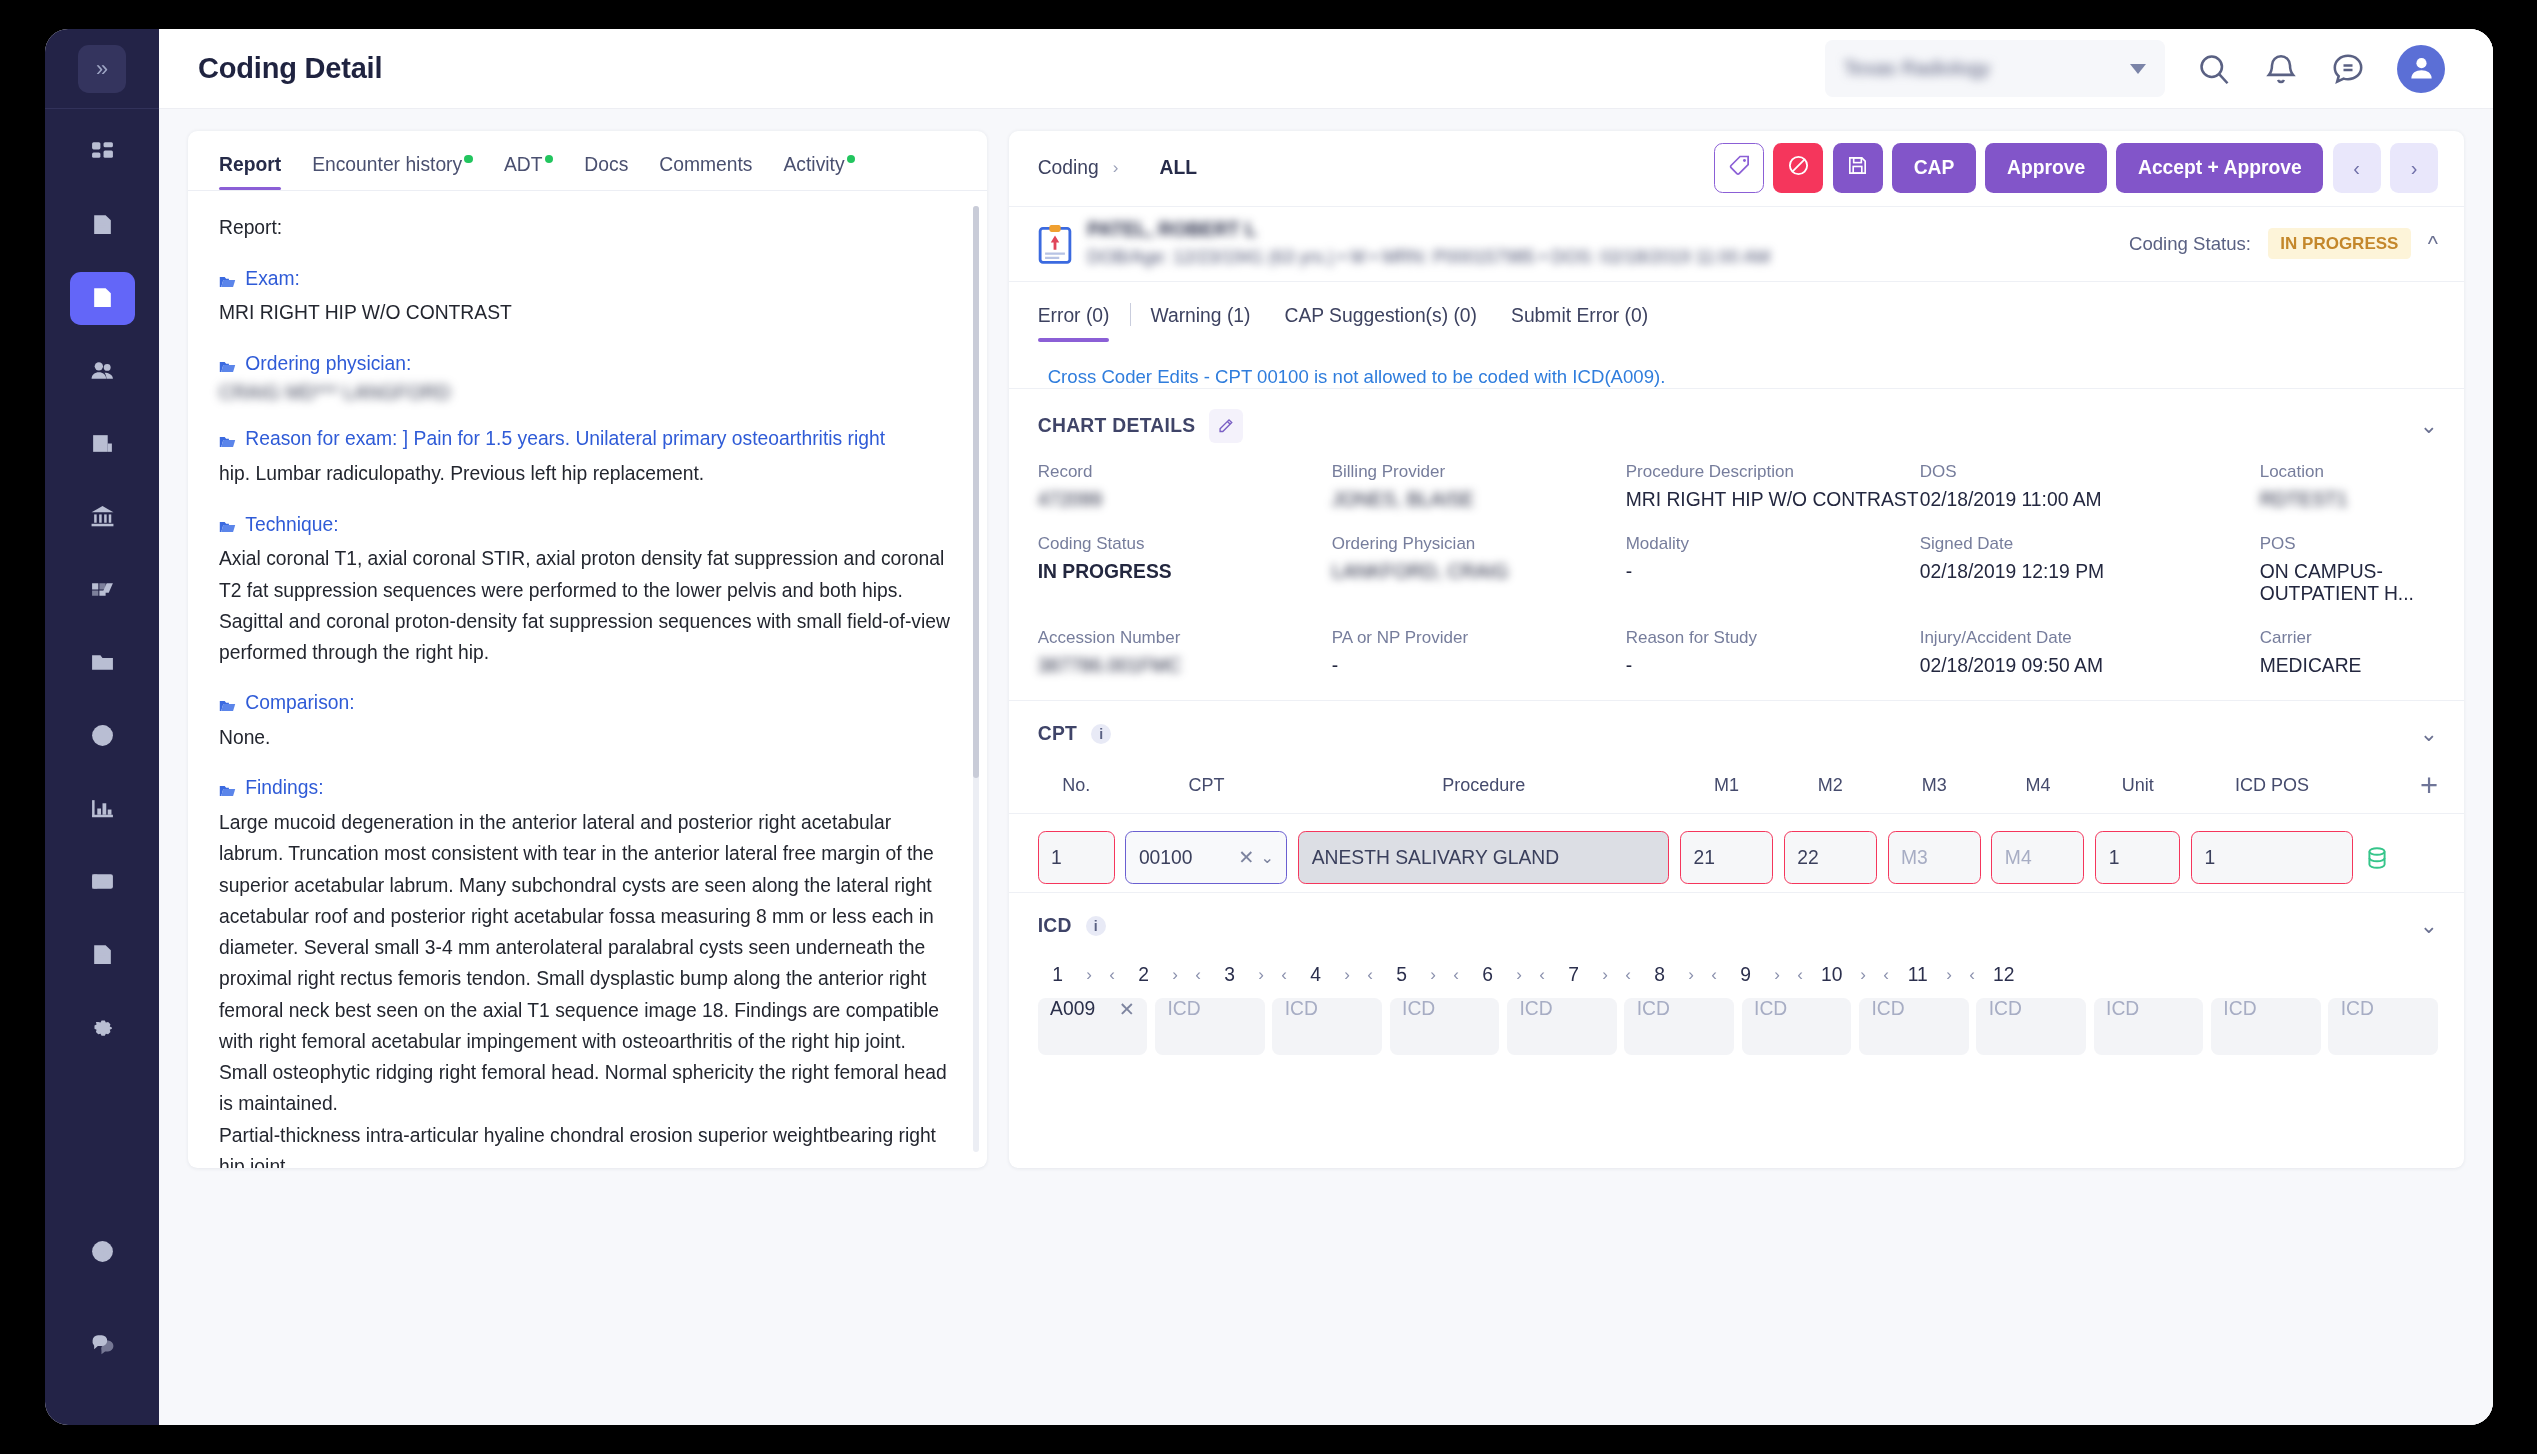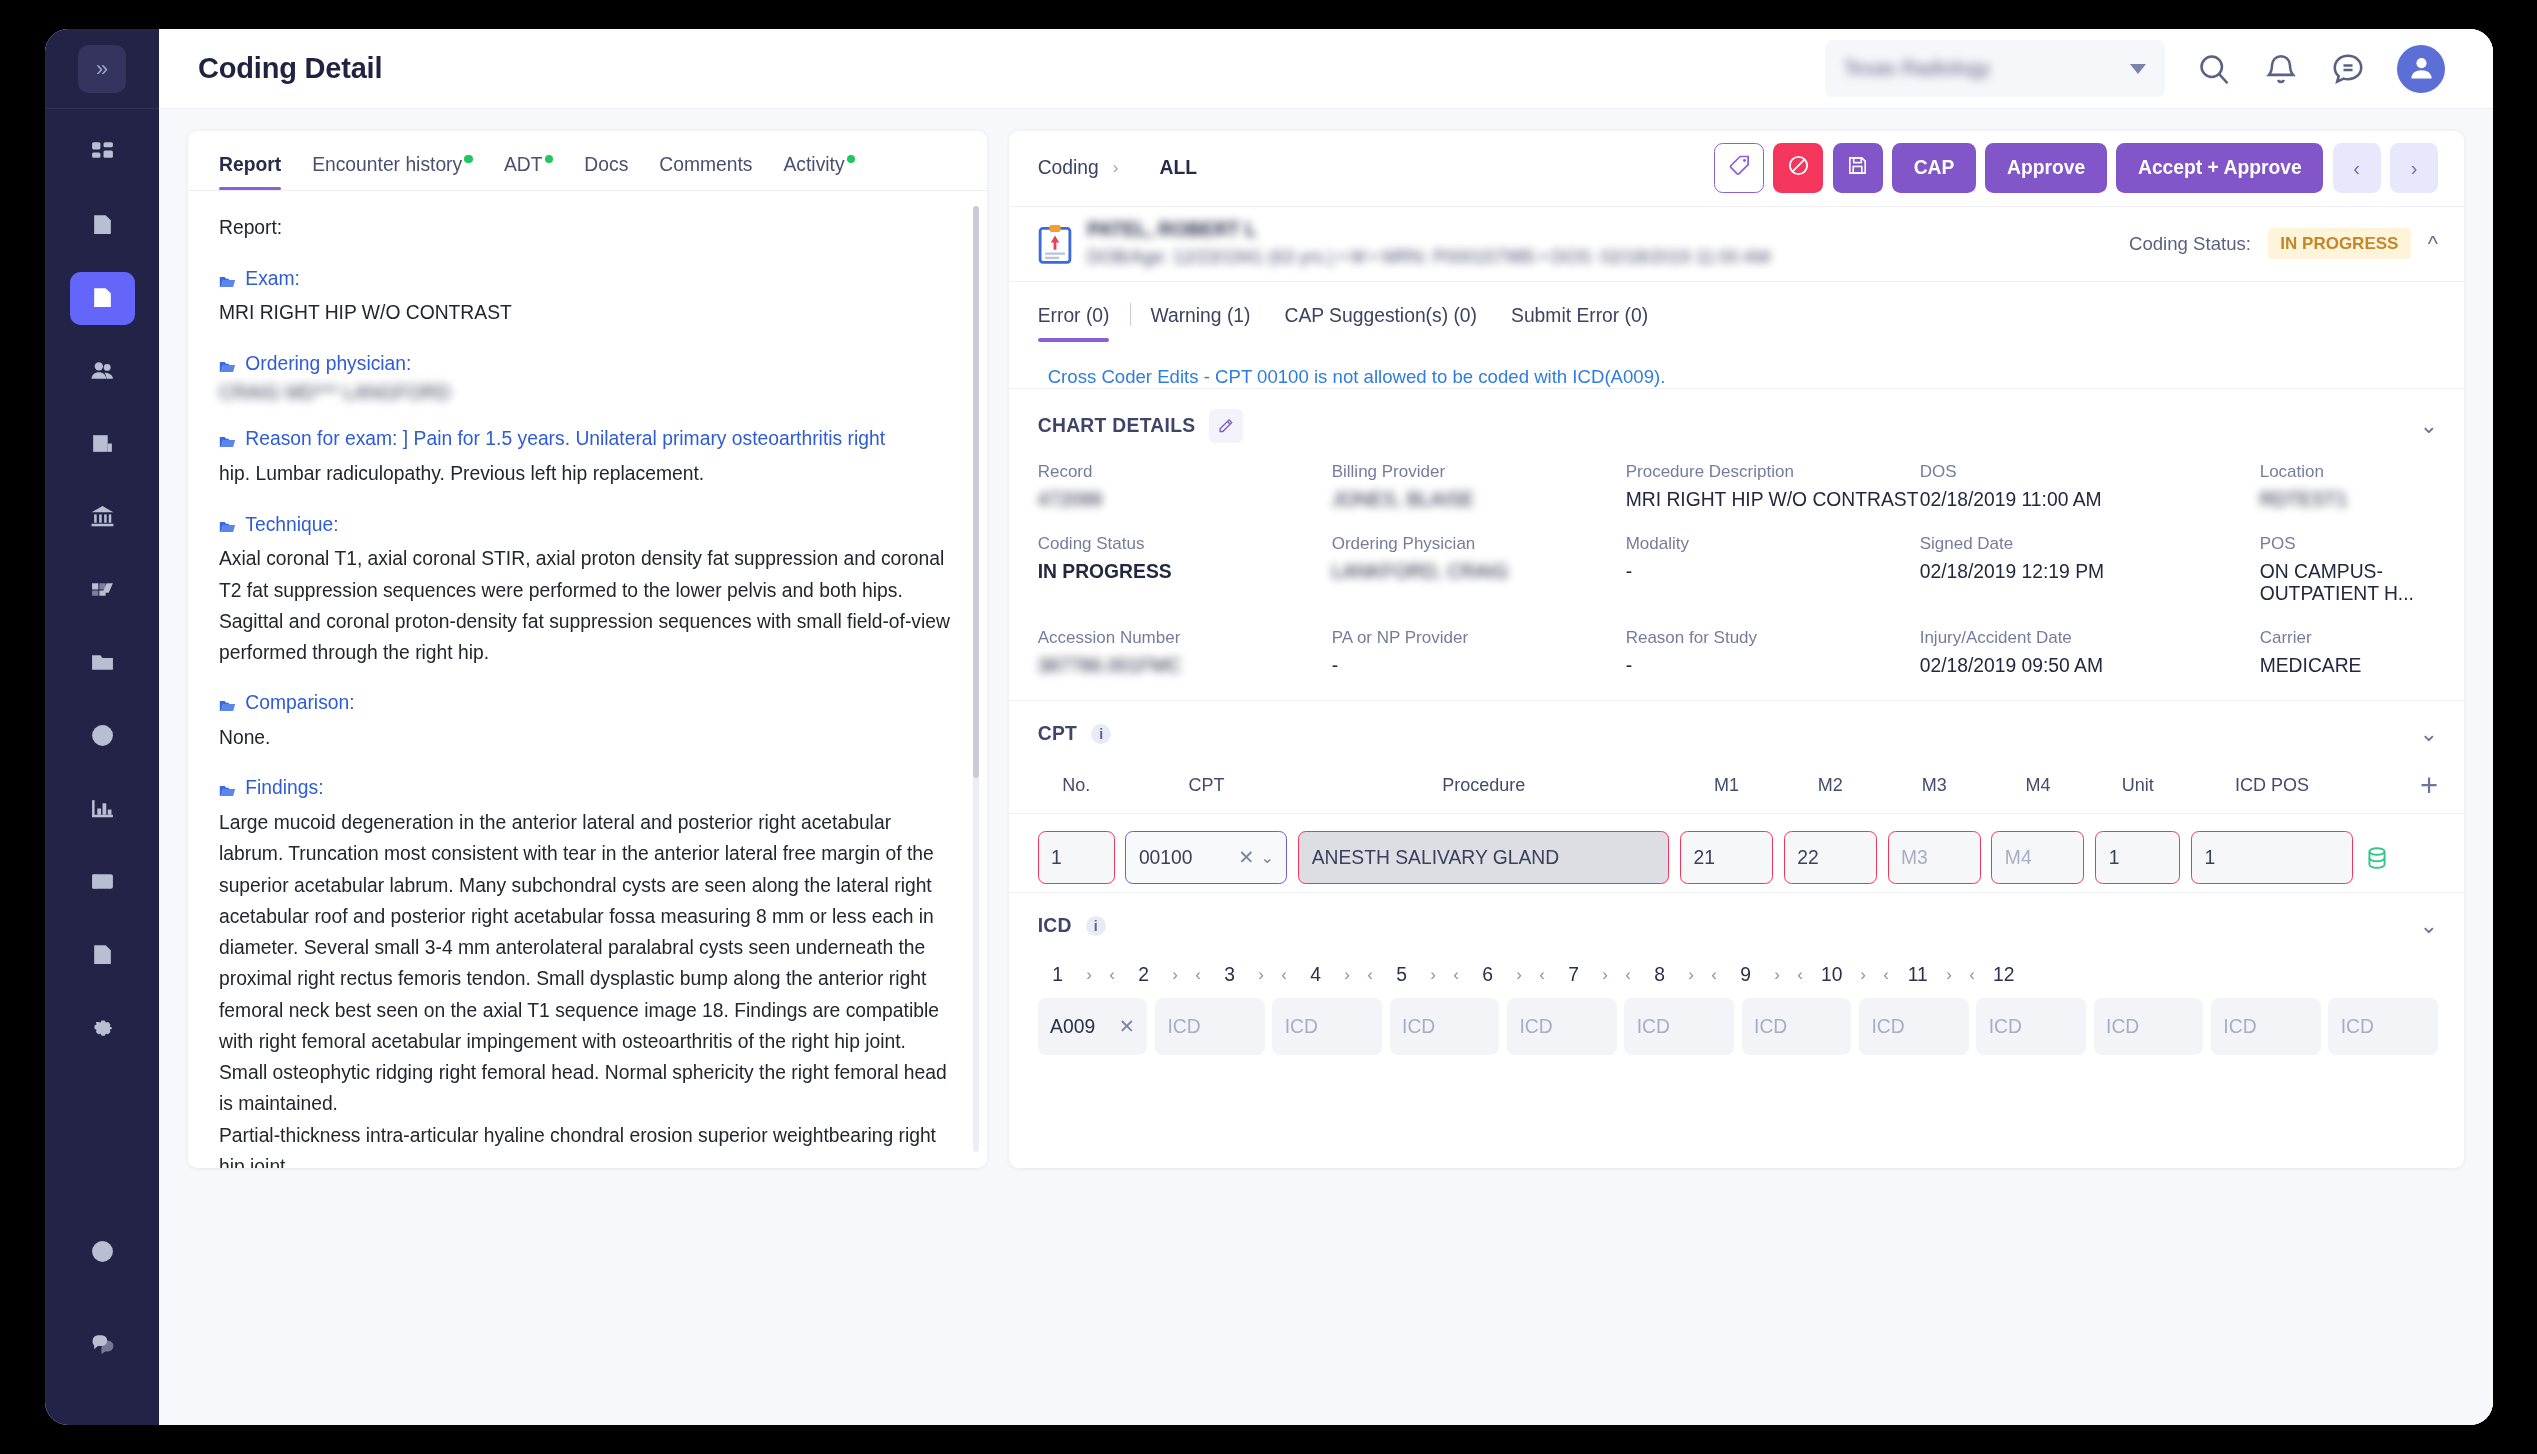--- a/index.html
+++ b/index.html
@@ -292,21 +292,21 @@
   .icd-num { font-size: 19.3px; color:#2b2f4d; width: 40px; text-align:center; }
   .icd-arw { font-size: 17px; color:#8a90ad; width: 23px; text-align:center; cursor:pointer; }
   .icd-slots {
     display:flex; gap: 7.7px;
     padding: 12.4px 26px 23px 29px;
   }
   .icd-slot {
     flex: 1 1 0; min-width:0;
     height: 57px; border-radius: 7.7px;
     background:#f3f4f7;
-    display:flex; align-items:center; padding: 0 12.4px; gap: 0;
+    display:flex; align-items:flex-start; padding: 0 12.4px; gap: 0;
     font-size: 19.3px; color:#a7adc4; cursor:pointer;
   }
   .icd-slot.filled { color:#2a2f4a; }
   .icd-slot .xs { margin-left:auto; color:#7d849f; }
 </style>
 </head>
 <body>
 
 <div id="app">
 

